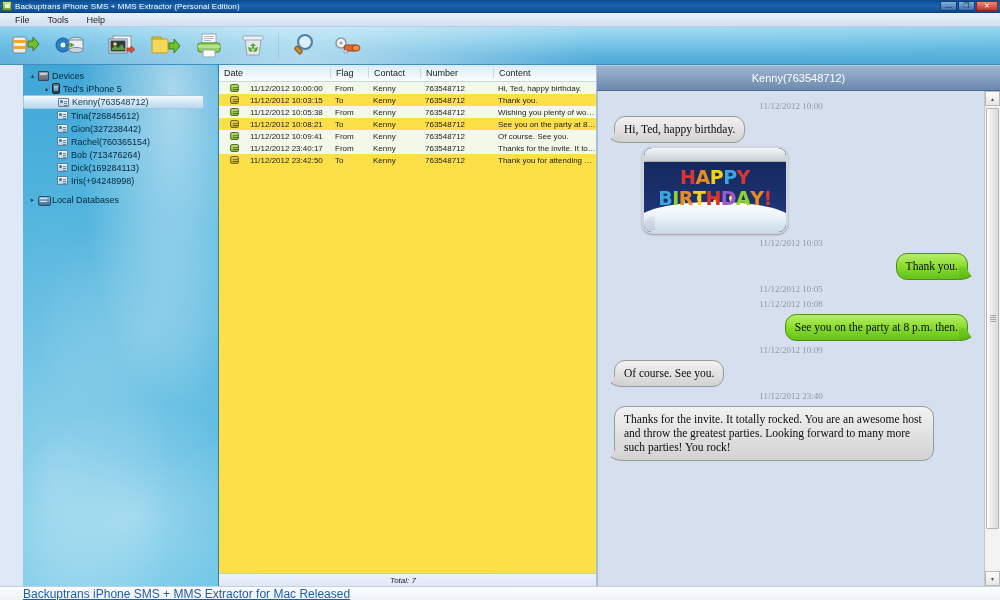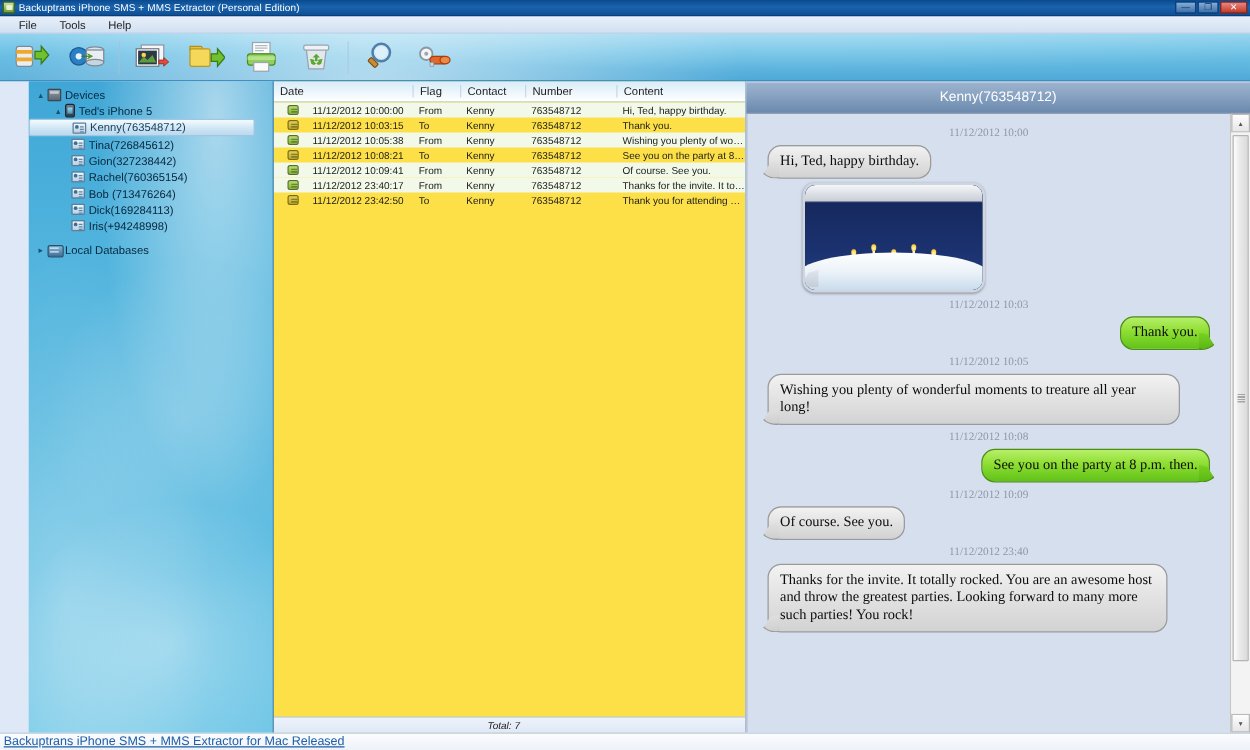--- a/index.html
+++ b/index.html
@@ -421,23 +421,24 @@
 
   
   .statusbar {
     height: 14px; flex: none;
     background: linear-gradient(to bottom,#fbfcfe,#eef2f9);
     border-top: 1px solid #c2cfdf;
     display: flex; align-items: center;
     padding-left: 3px;
   }
   .status-link {
-    font-size: 10px; color: #1e5fa8;
+    font-size: 12px; color: #1e5fa8;
     cursor: pointer;
     white-space: nowrap;
+    margin-left: 20px;
   }
 </style>
 </head>
 <body>
 
 <div id="app">
 
   <div class="titlebar">
     <span class="titlebar-icon"></span>
     <span class="titlebar-text">Backuptrans iPhone SMS + MMS Extractor (Personal Edition)</span>
@@ -721,33 +722,34 @@
               <div class="mms-top"></div>
               <div class="mms-sky"></div>
               <div class="candle" style="left:22px;"></div>
               <div class="candle" style="left:38px; height:22px;"></div>
               <div class="candle" style="left:54px; height:26px;"></div>
               <div class="candle" style="left:70px; height:22px;"></div>
               <div class="candle" style="left:86px; height:26px;"></div>
               <div class="candle" style="left:102px; height:22px;"></div>
               <div class="candle" style="left:118px;"></div>
               <div class="mms-snow"></div>
+              <div class="mms-letters">
+                <span class="l1"><span style="color:#e0342f">H</span><span style="color:#e88b22">A</span><span style="color:#f4d01e">P</span><span style="color:#3fa5e0">P</span><span style="color:#e0342f">Y</span></span>
+                <span class="l2"><span style="color:#3fa5e0">B</span><span style="color:#8fd12e">I</span><span style="color:#e88b22">R</span><span style="color:#f4d01e">T</span><span style="color:#e0342f">H</span><span style="color:#9b59d0">D</span><span style="color:#8fd12e">A</span><span style="color:#e88b22">Y</span><span style="color:#e0342f">!</span></span>
+              </div>
               <div class="mms-tail"></div>
             </div>
           </div>
 
           <div class="chat-ts">11/12/2012 10:03</div>
           <div class="bubble-row right">
             <div class="bubble green">Thank you.</div>
           </div>
 
           <div class="chat-ts">11/12/2012 10:05</div>
-          <div class="bubble-row left">
-            <div class="bubble gray">Wishing you plenty of wonderful moments to treature all year long!</div>
-          </div>
 
           <div class="chat-ts">11/12/2012 10:08</div>
           <div class="bubble-row right">
             <div class="bubble green">See you on the party at 8 p.m. then.</div>
           </div>
 
           <div class="chat-ts">11/12/2012 10:09</div>
           <div class="bubble-row left">
             <div class="bubble gray">Of course. See you.</div>
           </div>

